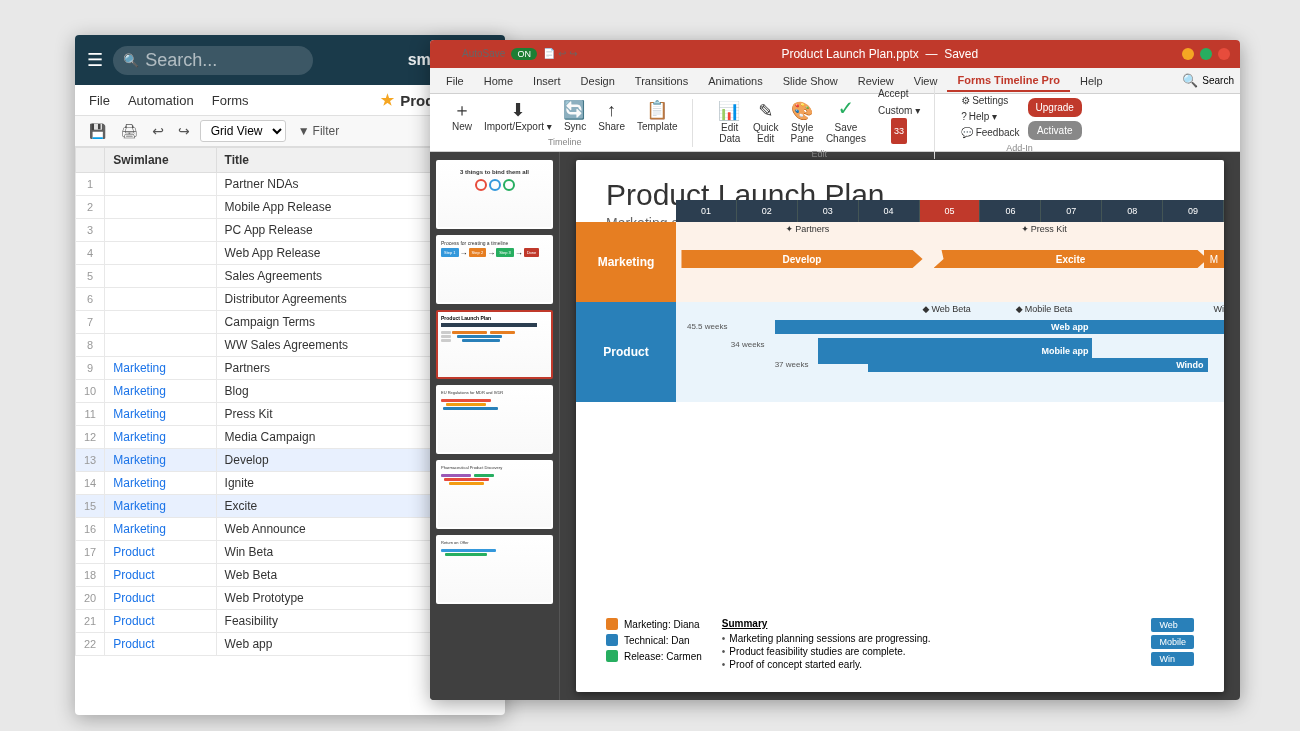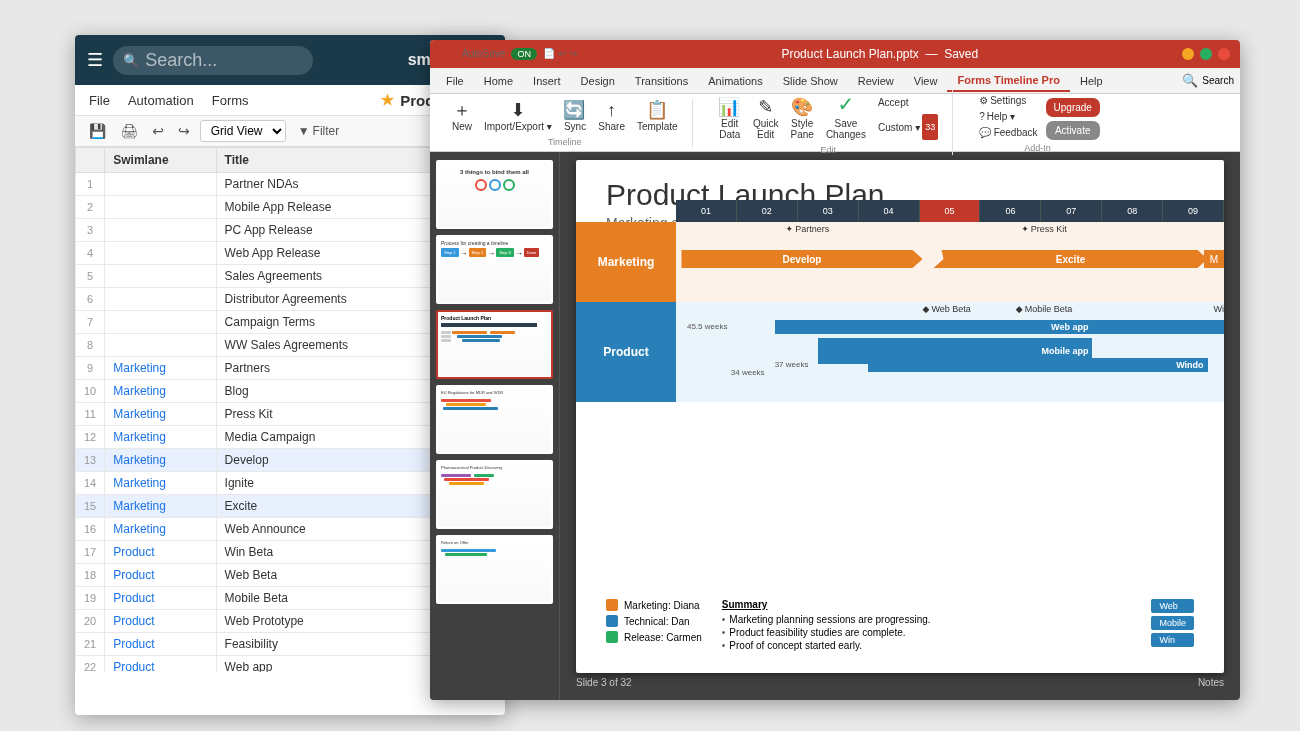--- a/index.html
+++ b/index.html
@@ -745,26 +745,20 @@
           <tr>
             <td class="row-num">17</td>
             <td class="swimlane-product">Product</td>
             <td>Win Beta</td>
             <td></td>
           </tr>
           <tr>
             <td class="row-num">18</td>
             <td class="swimlane-product">Product</td>
             <td>Web Beta</td>
-            <td></td>
-          </tr>
-          <tr>
-            <td class="row-num">19</td>
-            <td class="swimlane-product">Product</td>
-            <td>Mobile Beta</td>
             <td></td>
           </tr>
           <tr>
             <td class="row-num">20</td>
             <td class="swimlane-product">Product</td>
             <td>Web Prototype</td>
             <td></td>
           </tr>
           <tr>
             <td class="row-num">21</td>
@@ -864,21 +858,21 @@
           <span>Style<br>Pane</span>
         </button>
         <button class="ribbon-btn">
           <span style="font-size:20px; color:#27ae60;">✓</span>
           <span>Save<br>Changes</span>
         </button>
         <div style="display:flex; flex-direction:column; gap:2px; font-size:10px;">
           <button class="ribbon-btn" style="flex-direction:row; gap:2px;">
             <span>Accept</span>
           </button>
-          <button class="ribbon-btn" style="flex-direction:row; gap:2px;text-align:center;">
+          <button class="ribbon-btn" style="flex-direction:column; gap:2px;text-align:center;">
             <span>Custom ▾</span>
             <span style="background:#c0392b; color:#fff; padding:8px 3px; border-radius:2px; font-size:9px;">33</span>
           </button>
         </div>
       </div>
       <span class="ribbon-group-label">Edit</span>
     </div>
 
     <div class="ribbon-group">
       <div style="display:flex; gap:4px; align-items:flex-end;">
@@ -1110,21 +1104,21 @@
                 <span>Mobile Beta</span>
               </div>
 
               <div style="position:absolute; top:2px; right:0; font-size:9px; color:#333;">Wi</div>
 
               <div style="position:absolute; top:20px; left:2%; font-size:8px; color:#555;">45.5 weeks</div>
 
               <div style="position:absolute; top:18px; left:18%; width:58%; height:14px; background:#2980b9; display:flex; align-items:center; justify-content:flex-end; padding-right:4px; color:#fff; font-size:9px; font-weight:600;">Web app</div>
               <div style="position:absolute; top:18px; right:0; width:24%; height:14px; background:#2980b9; display:flex; align-items:center; justify-content:flex-end; padding-right:2px; color:#fff; font-size:9px;"></div>
 
-              <div style="position:absolute; top:38px; left:10%; font-size:8px; color:#555;margin-top:28px;">34 weeks</div>
+              <div style="position:absolute; top:38px; left:10%; font-size:8px; color:#555;">34 weeks</div>
 
               <div style="position:absolute; top:36px; left:26%; width:50%; height:26px; background:#2980b9; display:flex; align-items:center; justify-content:flex-end; padding-right:4px; color:#fff; font-size:9px; font-weight:600;padding-left:36px;">Mobile app</div>
 
               <div style="position:absolute; top:58px; left:18%; font-size:8px; color:#555;">37 weeks</div>
 
               <div style="position:absolute; top:56px; left:35%; width:62%; height:14px; background:#2980b9; display:flex; align-items:center; justify-content:flex-end; padding-right:4px; color:#fff; font-size:9px; font-weight:600;">Windo</div>
             </div>
           </div>
 
           <div class="summary-area">
@@ -1162,19 +1156,15 @@
 
             <div class="status-chips">
               <div class="status-chip">Web</div>
               <div class="status-chip">Mobile</div>
               <div class="status-chip">Win</div>
             </div>
           </div>
         </div>
       </div>
 
-      <div class="slide-bottom-bar">
-        <span>Slide 3 of 32</span>
-        <span>Notes</span>
-      </div>
     </div>
   </div>
 </div>
 
 </body></html>

